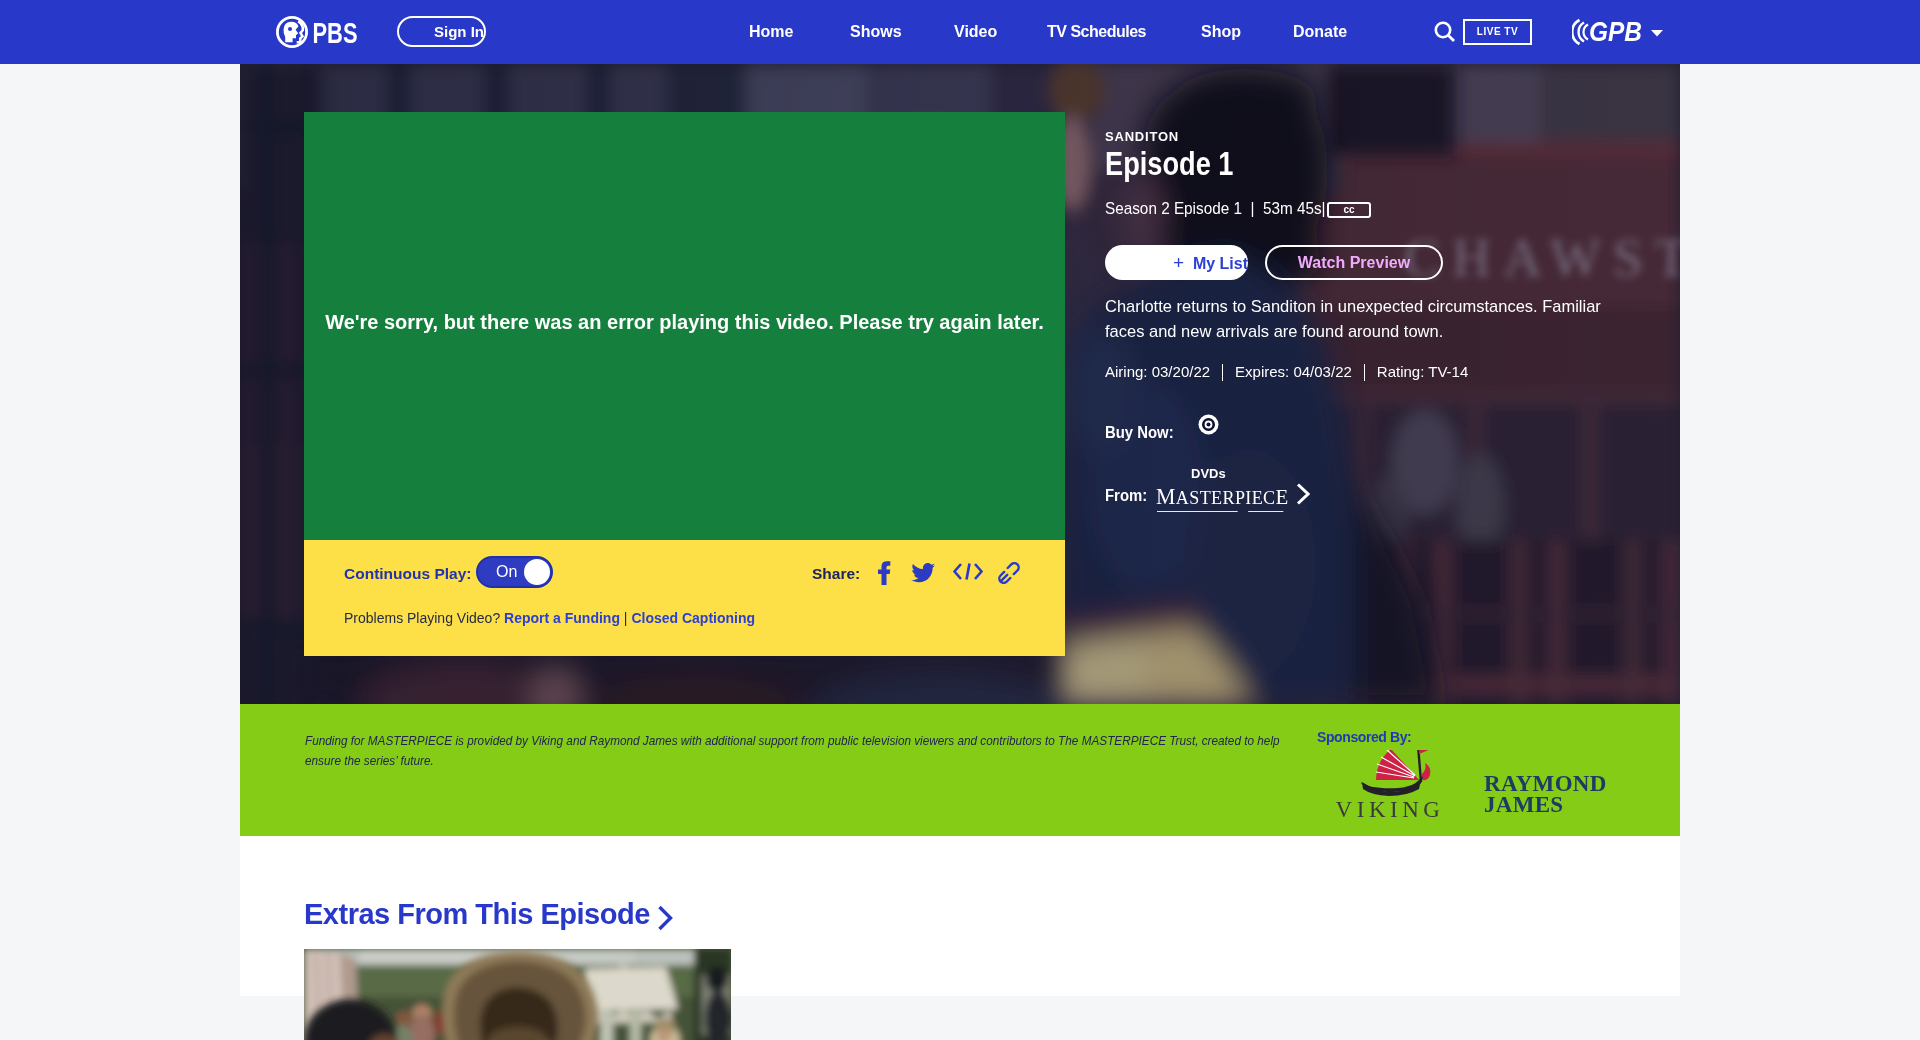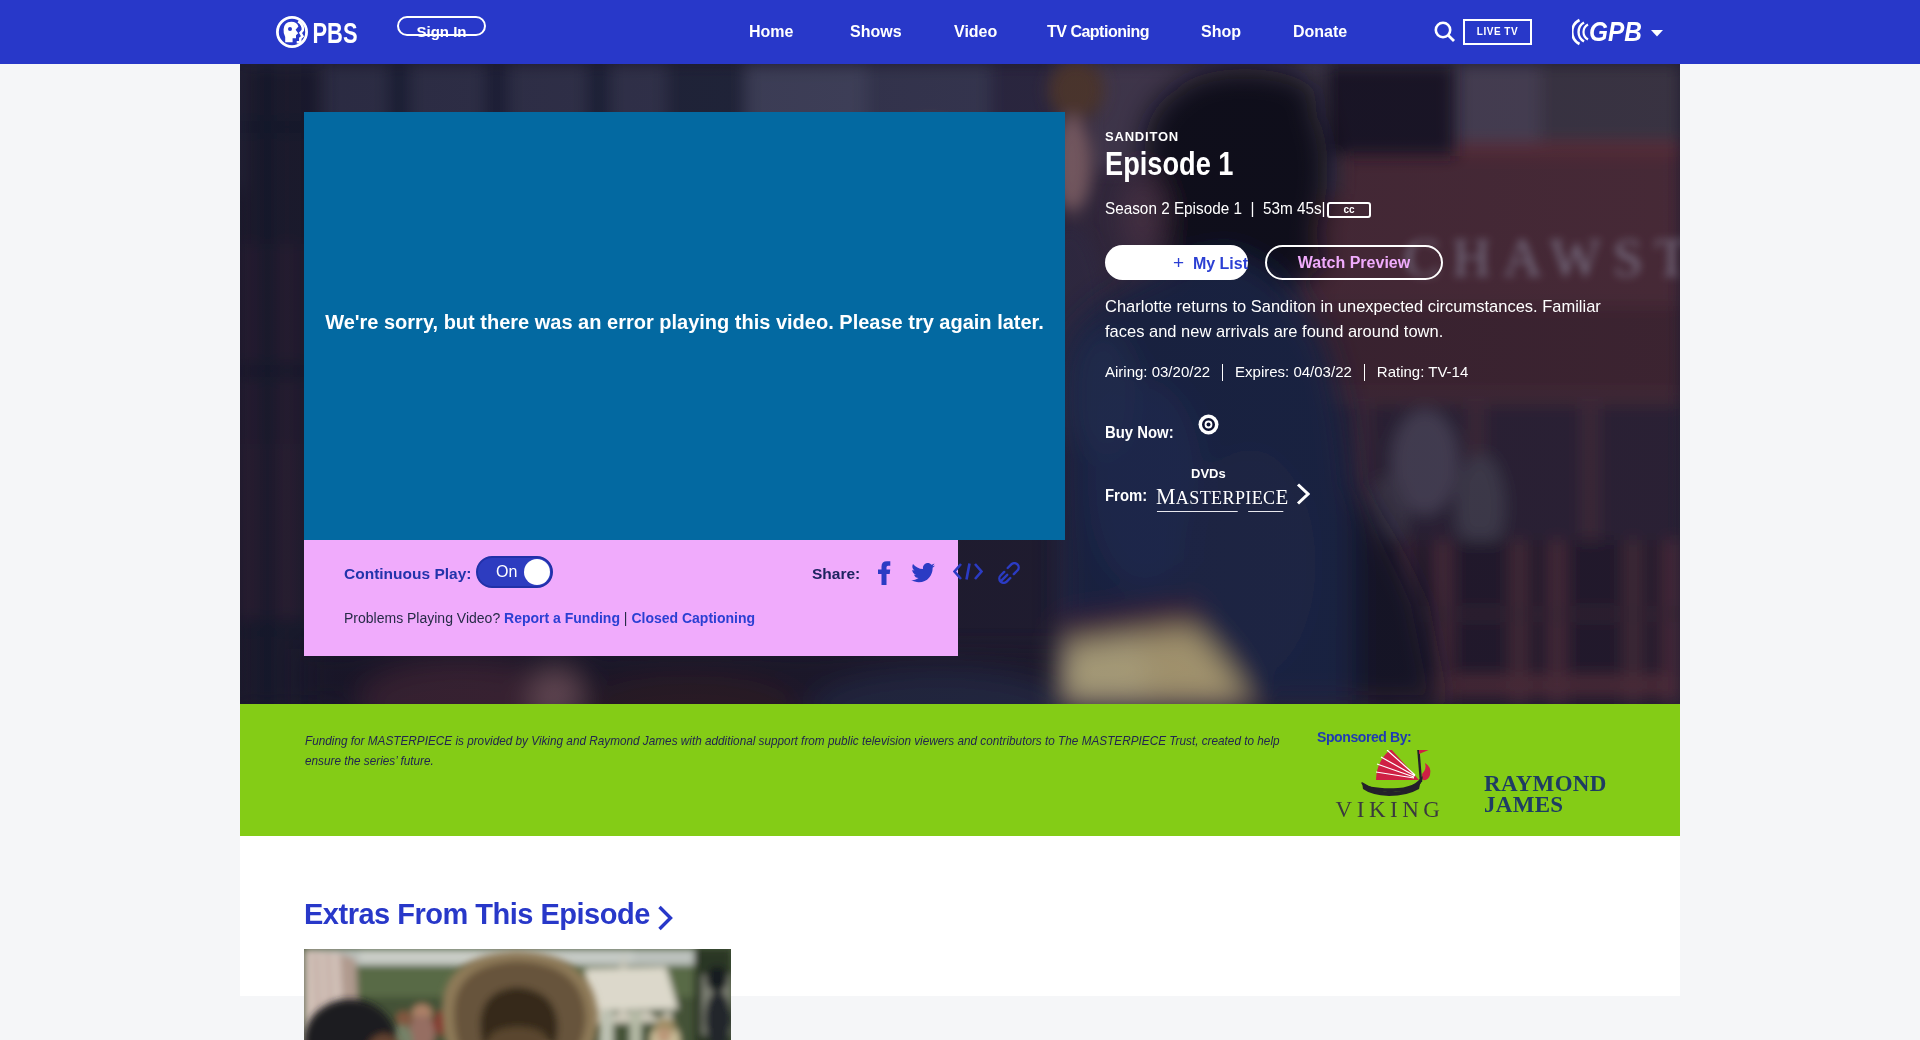--- a/index.html
+++ b/index.html
@@ -4,28 +4,28 @@
 <style>
   * { margin:0; padding:0; box-sizing:border-box; }
   html,body { width:1920px; height:1040px; overflow:hidden; background:#f5f6f8; font-family:"Liberation Sans", sans-serif; }
   .page { position:absolute; top:0; left:0; width:1920px; height:1040px; }
   .abs { position:absolute; }
 
   
   .nav { position:absolute; top:0; left:0; width:1920px; height:64px; background:#2838c9; }
   .nav a { color:#fff; text-decoration:none; font-weight:bold; font-size:16px; }
   .navlink { position:absolute; top:23px; }
-  .signin { position:absolute; left:397px; top:16px; width:89px; height:20px; border:2px solid #fff; border-radius:16px; color:#fff; font-weight:bold; font-size:15px; text-align:center; line-height:27px; }
+  .signin { position:absolute; left:397px; top:16px; width:89px; height:31px; border:2px solid #fff; border-radius:16px; color:#fff; font-weight:bold; font-size:15px; text-align:right; line-height:27px; }
   .livetv { position:absolute; left:1463px; top:19px; width:69px; height:26px; border:2px solid #fff; color:#fff; font-weight:bold; font-size:10px; text-align:center; line-height:22px; letter-spacing:0.5px; }
 
   
   .hero { position:absolute; left:240px; top:64px; width:1440px; height:640px; overflow:hidden; background:#201c30; }
-  .player { position:absolute; left:64px; top:48px; width:761px; height:428px; background:#0369a1; }
+  .player { position:absolute; left:64px; top:48px; width:761px; height:428px; background:#15803d; }
   .player .msg { position:absolute; left:0; right:0; top:199px; text-align:center; color:#fff; font-size:20px; font-weight:bold; }
-  .ctrlbar { position:absolute; left:64px; top:476px; width:654px; height:116px; background:#f0abfc; }
+  .ctrlbar { position:absolute; left:64px; top:476px; width:761px; height:116px; background:#fde047; }
 
   
   .rc { position:absolute; left:865px; top:0; width:575px; color:#fff; }
 
   
   .sponsor { position:absolute; left:240px; top:704px; width:1440px; height:132px; background:#84cc16; }
 
   
   .extras { position:absolute; left:240px; top:836px; width:1440px; height:160px; background:#fff; }
 </style>
@@ -38,21 +38,21 @@
       <circle cx="16" cy="16" r="14.6" fill="none" stroke="#fff" stroke-width="2.8"></circle>
       <path d="M7.6 13.3 Q8.0 5.9 15.2 5.7 Q21.2 5.7 22.4 10.4 L19.6 13.8 L22.2 17.3 L20.0 19.2 L20.0 22.2 L16.6 22.2 L16.6 26.3 L9.2 26.3 L9.2 21.0 Q7.2 17.7 7.6 13.3 Z" fill="#fff"></path>
       <circle cx="14.0" cy="13.0" r="2.0" fill="#2838c9"></circle>
       <path d="M22.2 5.4 Q27.6 8.9 26.8 14.2 L24.5 16.9 L26.5 20.3 L24.3 22.3 L24.3 26.3 L20.7 26.3" stroke="#fff" stroke-width="2.5" fill="none"></path>
       <text x="36.5" y="27" font-size="29" font-weight="bold" fill="#fff" font-family="Liberation Sans, sans-serif" textLength="45" lengthAdjust="spacingAndGlyphs">PBS</text>
     </svg>
     <div class="signin">Sign In</div>
     <a class="navlink" style="left:749px;" href="#">Home</a>
     <a class="navlink" style="left:850px;" href="#">Shows</a>
     <a class="navlink" style="left:954px;" href="#">Video</a>
-    <a class="navlink" style="left:1047px; letter-spacing:-0.5px;" href="#">TV Captioning</a>
+    <a class="navlink" style="left:1047px; letter-spacing:-0.5px;" href="#">TV Schedules</a>
     <a class="navlink" style="left:1201px;" href="#">Shop</a>
     <a class="navlink" style="left:1293px;" href="#">Donate</a>
     <svg class="abs" style="left:1433px; top:20px;" width="24" height="24" viewBox="0 0 24 24">
         <circle cx="10" cy="10" r="7.2" stroke="#fff" stroke-width="2.6" fill="none"></circle>
         <path d="M15.2 15.2 L21 21" stroke="#fff" stroke-width="2.8"></path>
       </svg>
     <div class="livetv">LIVE TV</div>
     <svg class="abs" style="left:1572px; top:14px;" width="92" height="36" viewBox="0 0 92 36">
       <g stroke="#fff" fill="none">
         <path d="M7.5 6 A 13.5 13.5 0 0 0 7.5 30" stroke-width="2.6"></path>

